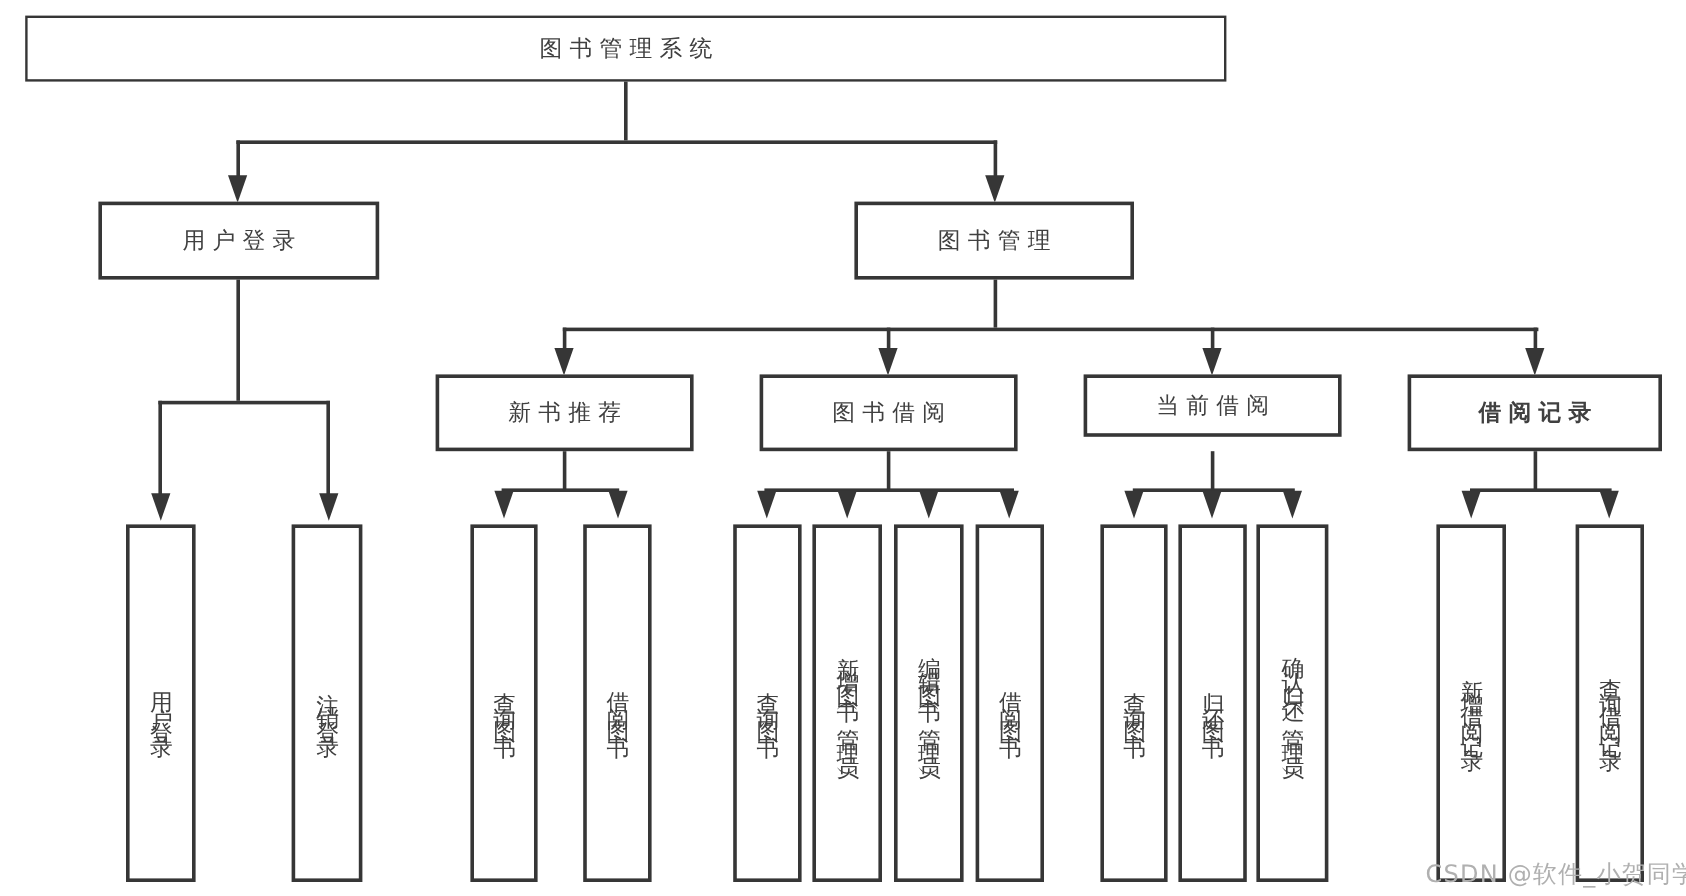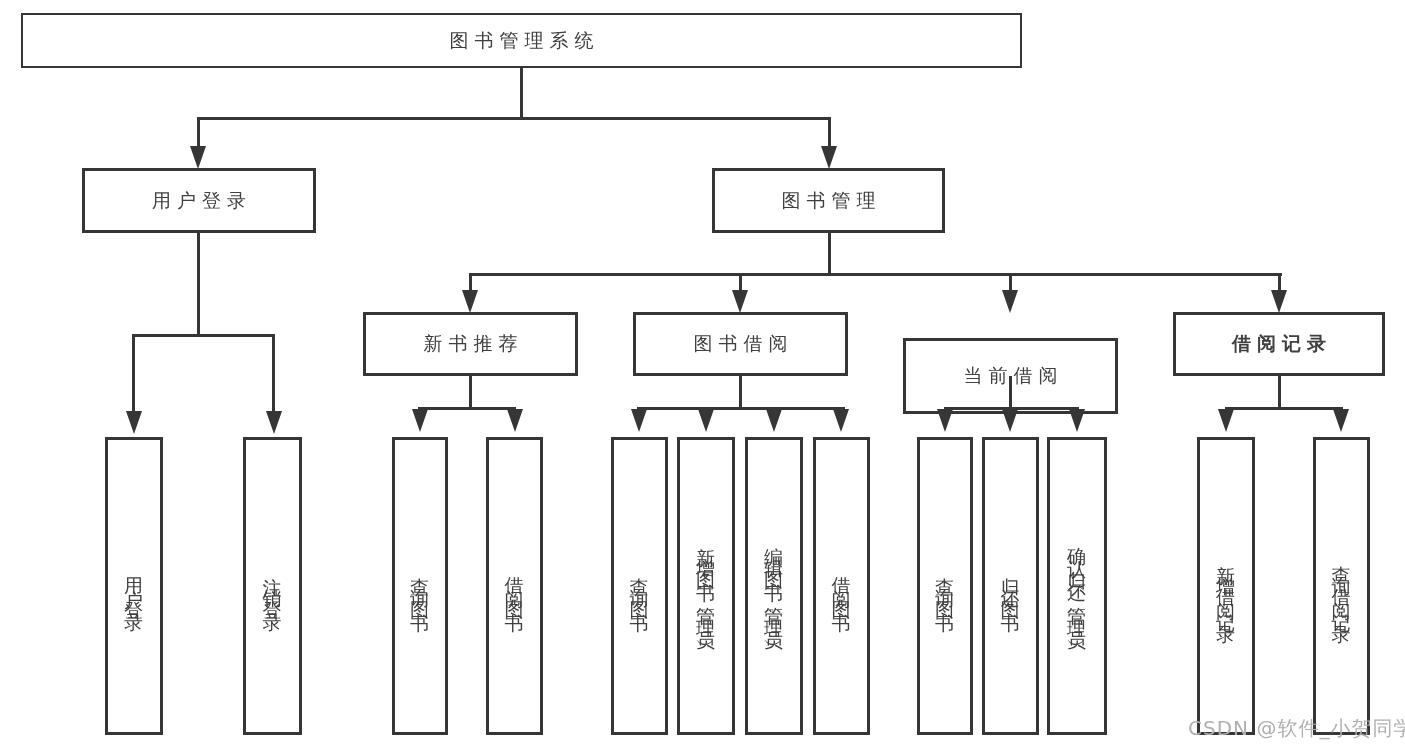--- a/index.html
+++ b/index.html
@@ -109,21 +109,21 @@
   <div class="arrowhead" style="left:1002px;top:290px;"></div>
   <div class="vline" style="left:1278px;top:273px;height:20px;"></div>
   <div class="arrowhead" style="left:1271px;top:290px;"></div>
 
   <div class="box" style="left:363px;top:312px;width:215px;height:64px;">
     <span class="label-h">新书推荐</span>
   </div>
   <div class="box" style="left:633px;top:312px;width:215px;height:64px;">
     <span class="label-h">图书借阅</span>
   </div>
-  <div class="box" style="left:903px;top:312px;width:215px;height:76px;margin-top:26px;">
+  <div class="box" style="left:903px;top:312px;width:215px;height:52px;">
     <span class="label-h">当前借阅</span>
   </div>
   <div class="box" style="left:1173px;top:312px;width:212px;height:64px;font-weight:bold;">
     <span class="label-h">借阅记录</span>
   </div>
 
   <div class="vline" style="left:469px;top:376px;height:34px;"></div>
   <div class="hline" style="left:418px;top:407px;width:98px;"></div>
   <div class="arrowhead" style="left:412px;top:409px;"></div>
   <div class="arrowhead" style="left:507px;top:409px;"></div>

